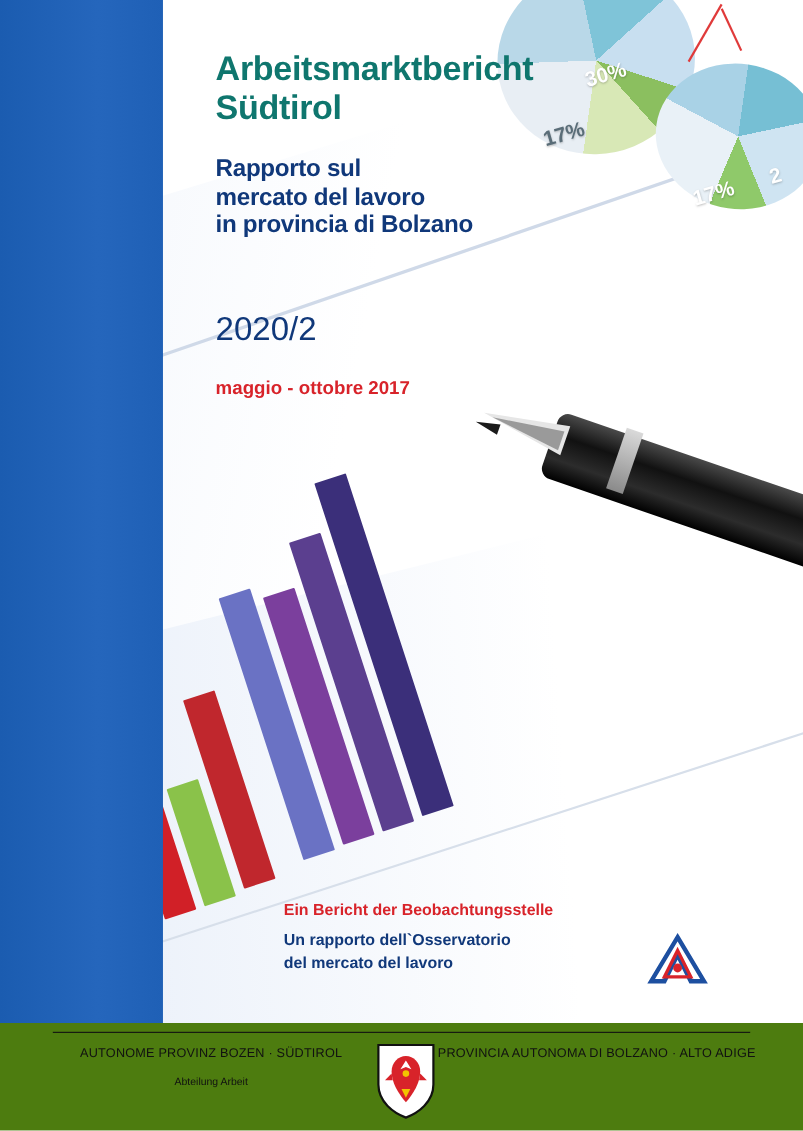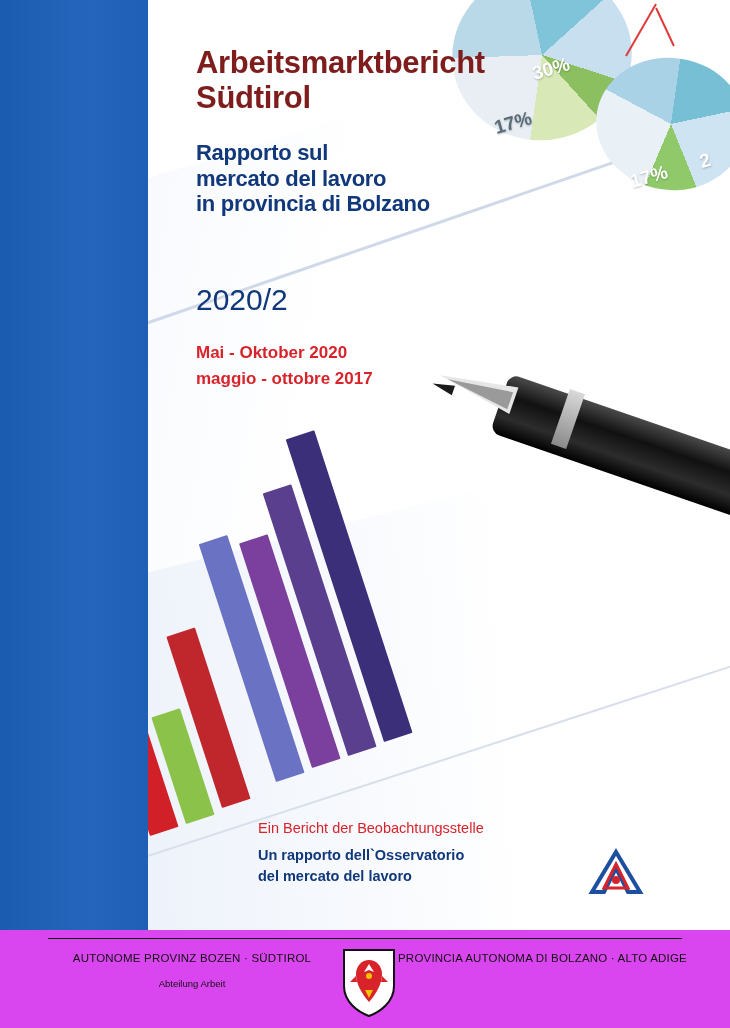--- a/index.html
+++ b/index.html
@@ -198,21 +198,21 @@
     position: absolute;
     transform: rotate(-18deg);
     transform-origin: left bottom;
     border-radius: 1px;
   }
 
   
   .title-de {
     position: absolute;
     left: 196px; top: 46px;
-    color: #7f1d1d;
+    color: #0f766e;
     font-size: 31px;
     font-weight: bold;
     line-height: 1.12;
     letter-spacing: -.3px;
   }
   .title-it {
     position: absolute;
     left: 196px; top: 140px;
     color: #10387a;
     font-size: 22px;
@@ -233,21 +233,21 @@
     color: #d8232a;
     font-size: 17px;
     font-weight: bold;
     line-height: 1.5;
   }
   .footnote-de {
     position: absolute;
     left: 258px; top: 818px;
     color: #d8232a;
     font-size: 14.5px;
-    font-weight: normal;
+    font-weight: bold;
     line-height: 1.42;
   }
   .footnote-it {
     position: absolute;
     left: 258px; top: 845px;
     color: #10387a;
     font-size: 14.5px;
     font-weight: bold;
     line-height: 1.42;
   }
@@ -257,21 +257,21 @@
     position: absolute;
     left: 588px; top: 848px;
     width: 56px; height: 48px;
   }
 
   
   .footer {
     position: absolute;
     left: 0; top: 930px;
     width: 730px; height: 98px;
-    background: #d946ef;
+    background: #4d7c0f;
   }
   .footer-rule {
     position: absolute;
     left: 48px; top: 8px;
     width: 634px; height: 1px;
     background: #111111;
   }
   .footer-left {
     position: absolute;
     left: 56px; top: 22px;
@@ -348,21 +348,20 @@
 
     <div class="title-it">
       <div>Rapporto sul</div>
       <div>mercato del lavoro</div>
       <div>in provincia di Bolzano</div>
     </div>
 
     <div class="issue">2020/2</div>
 
     <div class="period">
-      <div>Mai - Oktober 2020</div>
       <div>maggio - ottobre 2017</div>
     </div>
 
     <div class="footnote-de">
       <div>Ein Bericht der Beobachtungsstelle</div>
     </div>
 
     <div class="footnote-it">
       <div>Un rapporto dell`Osservatorio</div>
       <div>del mercato del lavoro</div>

